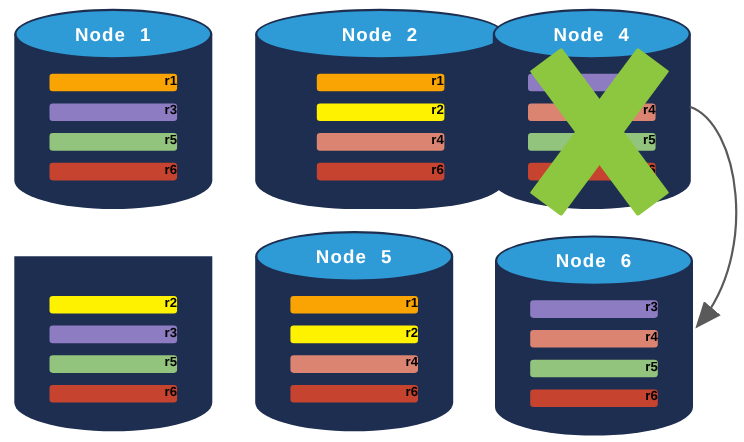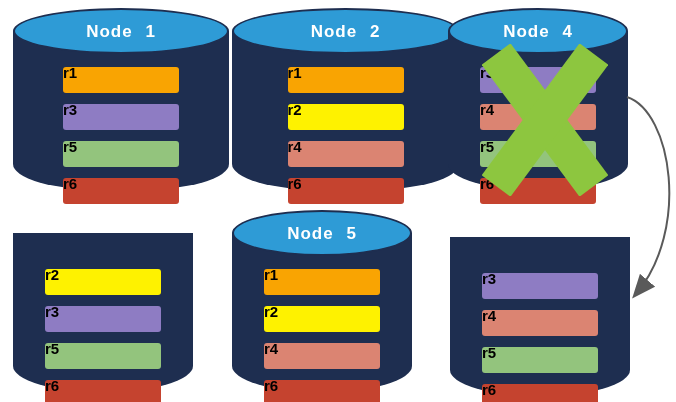--- a/index.html
+++ b/index.html
@@ -1,21 +1,21 @@
 <!DOCTYPE html>
 <html><head>
 <meta charset="utf-8">
 <style>
   html,body{margin:0;padding:0;background:#fff;}
   #canvas{
     position:relative;width:676px;height:402px;background:#fff;overflow:hidden;
     font-family:"Liberation Sans",sans-serif;
   }
   .node{position:absolute;width:180px;height:182px;}
-  .pos-0{left:13px;top:8px;padding-left:36px;}
+  .pos-0{left:13px;top:8px;}
   .pos-1{left:232px;top:8px;padding-left:47px;}
   .pos-2{left:448px;top:8px;}
   .pos-3{left:13px;top:210px;}
   .pos-4{left:232px;top:210px;}
   .pos-5{left:450px;top:214px;}
   .cyl-body{
     position:absolute;left:0;right:0;top:23px;bottom:0;
     background:#1E2E50;
     border-radius:0 0 90px 90px / 0 0 26px 26px;
   }
@@ -26,23 +26,23 @@
     border:2px solid #1E2E50;
     border-radius:50%;
     display:flex;align-items:center;justify-content:center;
   }
   .node-title{
     color:#FFFFFF;font-size:17px;font-weight:bold;
     letter-spacing:1px;word-spacing:7px;padding-top:2px;
   }
   .rows{position:absolute;left:0;right:0;top:59px;}
   .row{
-    width:116px;height:26px;margin:0 auto 11px auto;
-    border-radius:3px;text-align:left;
-    font-size:15px;line-height:12px;font-weight:bold;color:#000;
+    width:116px;height:16px;margin:0 auto 11px auto;
+    border-radius:3px;text-align:right;
+    font-size:12px;line-height:12px;font-weight:bold;color:#000;
   }
   .overlay-svg{position:absolute;left:0;top:0;pointer-events:none;}
   #x-mark{left:482px;top:44px;z-index:6;}
   #arrow-layer{left:0;top:0;z-index:5;}
 </style>
 </head>
 <body>
 
 <div id="canvas">
 
@@ -103,20 +103,23 @@
     <div class="rows">
       <div class="row" style="background-color: rgb(249, 164, 2);">r1</div>
       <div class="row" style="background-color: rgb(254, 242, 0);">r2</div>
       <div class="row" style="background-color: rgb(219, 132, 114);">r4</div>
       <div class="row" style="background-color: rgb(197, 67, 47);">r6</div>
     </div>
   </div>
 
   <div class="node pos-5">
     <div class="cyl-body"></div>
+    <div class="cyl-top">
+      <span class="node-title">Node 6</span>
+    </div>
     <div class="rows">
       <div class="row" style="background-color: rgb(142, 124, 195);">r3</div>
       <div class="row" style="background-color: rgb(219, 132, 114);">r4</div>
       <div class="row" style="background-color: rgb(147, 196, 125);">r5</div>
       <div class="row" style="background-color: rgb(197, 67, 47);">r6</div>
     </div>
   </div>
 
   <svg id="x-mark" class="overlay-svg" width="126" height="152" viewBox="0 0 126 152">
     <line x1="14" y1="10" x2="112" y2="142" stroke="#8DC63F" stroke-width="36"></line>

